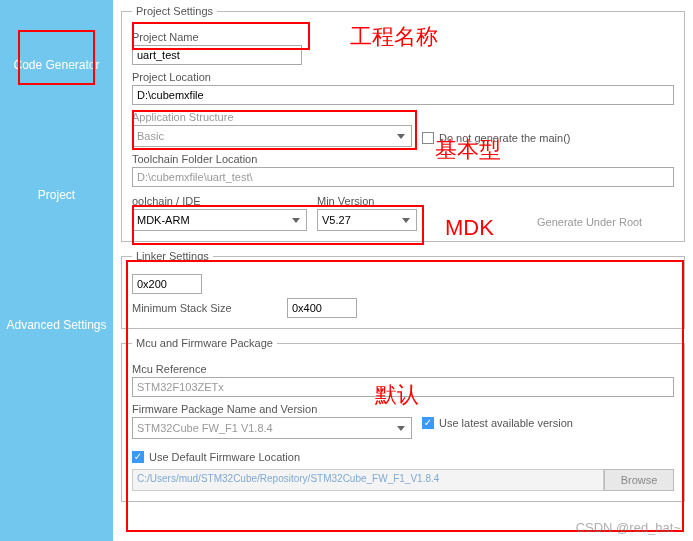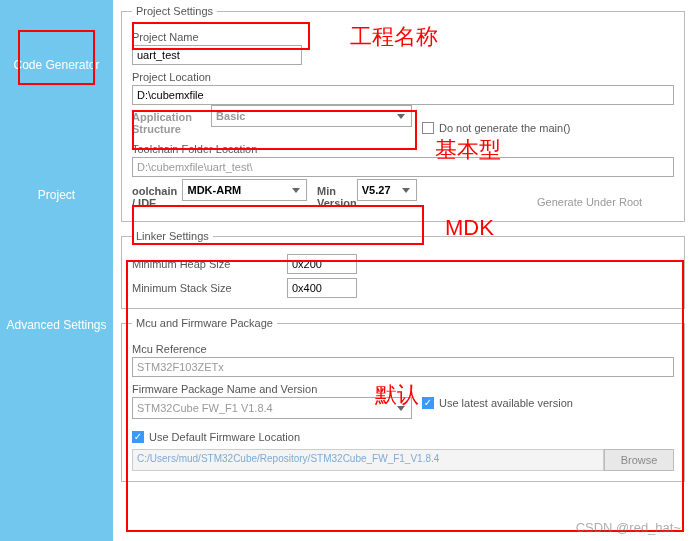--- a/index.html
+++ b/index.html
@@ -74,21 +74,21 @@
     .dropdown::after {
       content: "";
       position: absolute;
       right: 6px;
       top: 8px;
       border-left: 4px solid transparent;
       border-right: 4px solid transparent;
       border-top: 5px solid #666;
     }
     .row { display: flex; align-items: flex-start; gap: 10px; }
-    .col { display: flex; flex-direction: row; font-weight: bold; }
+    .col { display: flex; flex-direction: column; }
     .checkbox-wrap {
       display: inline-flex;
       align-items: center;
       gap: 5px;
       font-size: 11px;
       color: #555;
     }
     .checkbox {
       width: 12px;
       height: 12px;
@@ -214,21 +214,20 @@
       </div>
       <div class="checkbox-wrap disabled-text" style="margin-bottom:3px; margin-left:110px;">
         <span>Generate Under Root</span>
       </div>
     </div>
   </fieldset>
 
   <fieldset>
     <legend>Linker Settings</legend>
     <div class="linker-row">
-      <span class="lbl">Minimum Heap Size</span>
       <input class="small-input" value="0x200" style="">
     </div>
     <div class="linker-row">
       <span class="lbl">Minimum Stack Size</span>
       <input class="small-input" value="0x400" style="">
     </div>
   </fieldset>
 
   <fieldset>
     <legend>Mcu and Firmware Package</legend>

